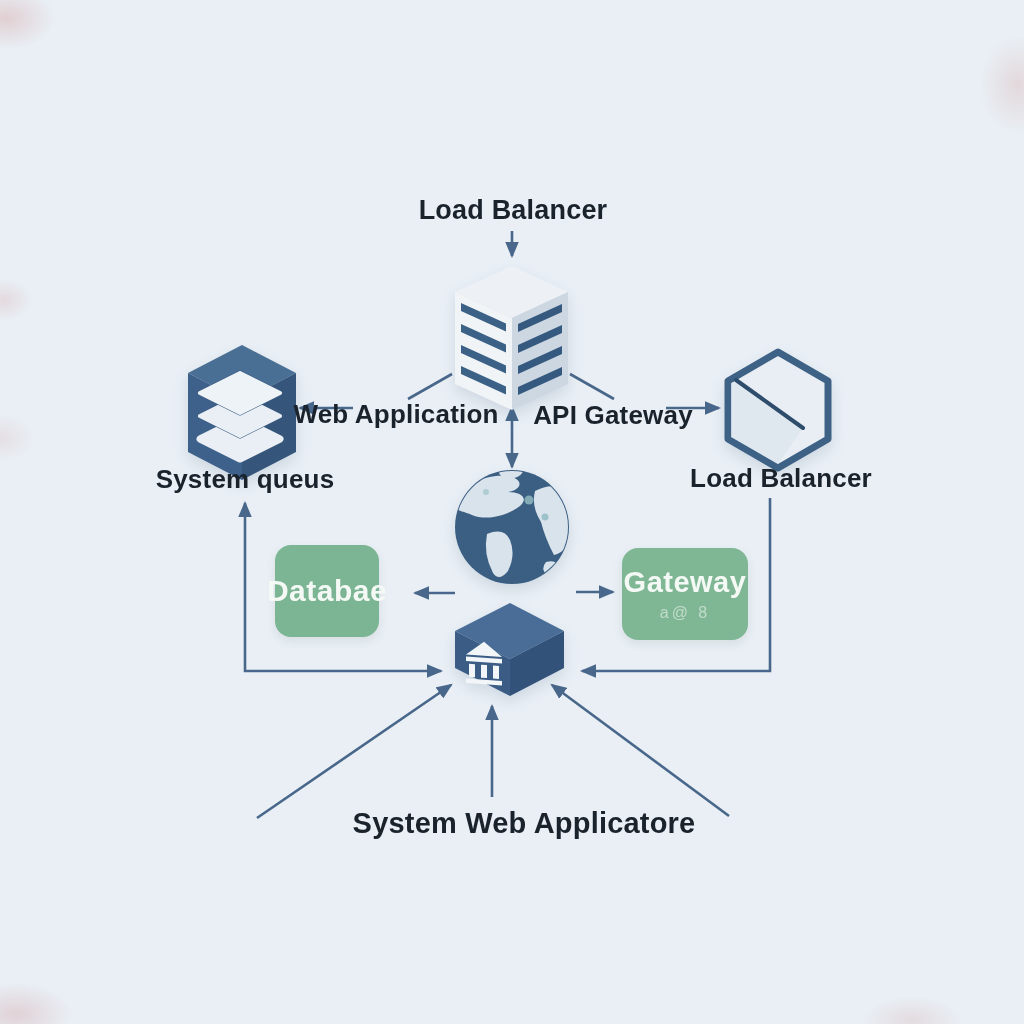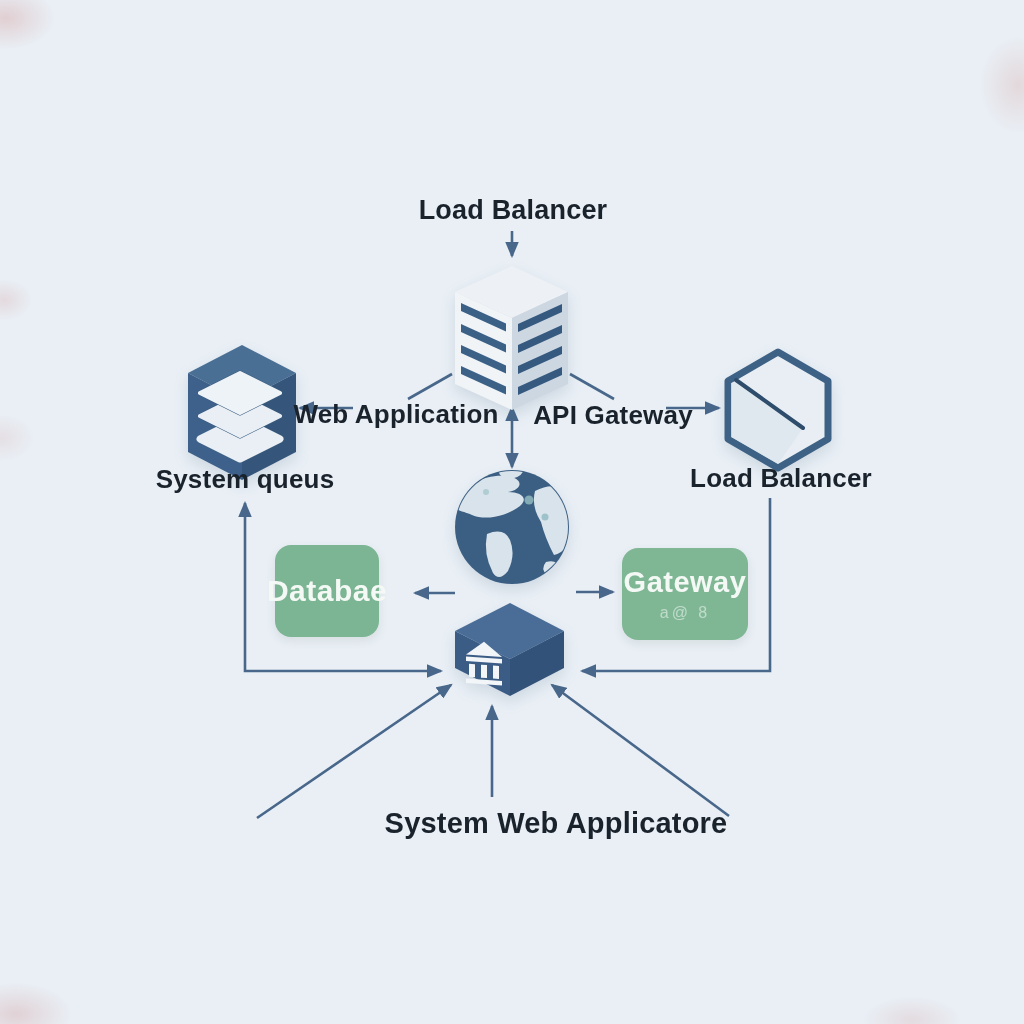--- a/index.html
+++ b/index.html
@@ -146,15 +146,15 @@
 
   <div class="green-box" style="left:275px;top:545px;width:104px;height:92px;background:#7cb593;">
     <div class="title">Databae</div>
   </div>
 
   <div class="green-box" style="left:622px;top:548px;width:126px;height:92px;background:#7fb795;">
     <div class="title" style="font-size:29px;">Gateway</div>
     <div class="glyphs">a@ 8</div>
   </div>
 
-  <div class="label" style="left:524px;top:823px;font-size:29px;margin-left:32px;">System Web Applicatore</div>
+  <div class="label" style="left:524px;top:823px;font-size:29px;">System Web Applicatore</div>
 
 </div>
 
 </body></html>

